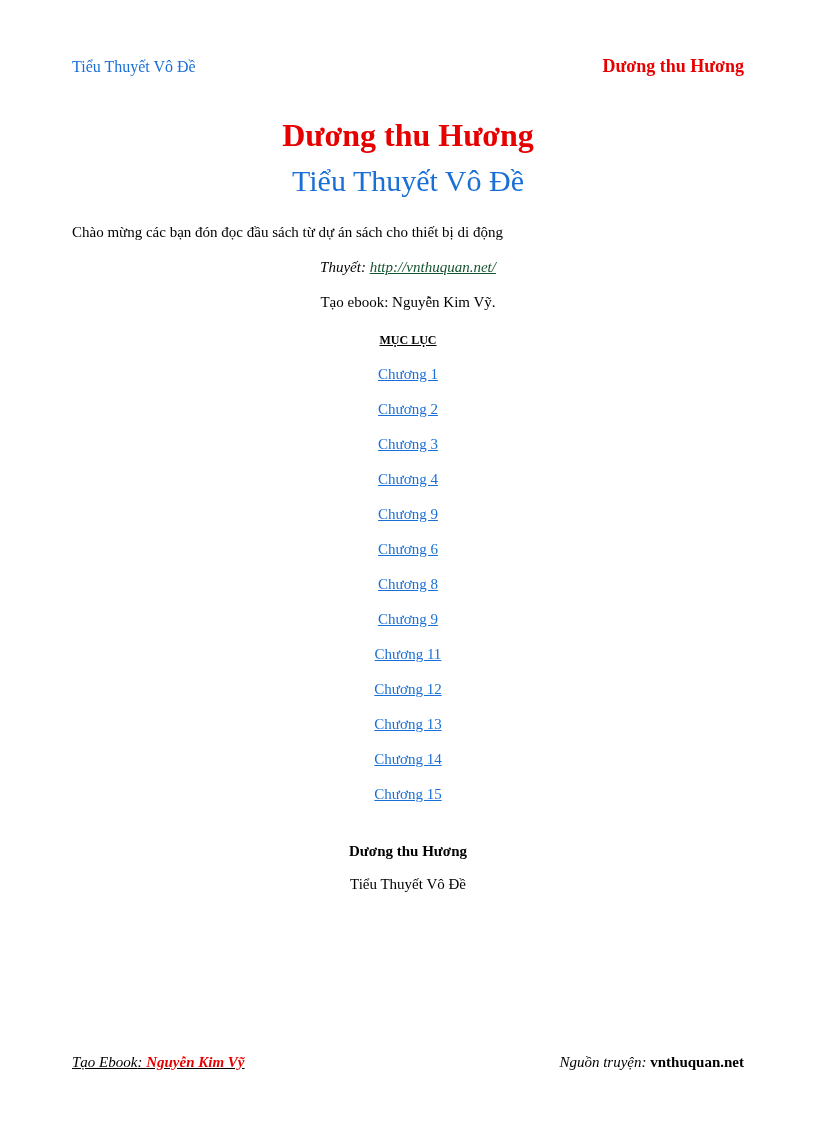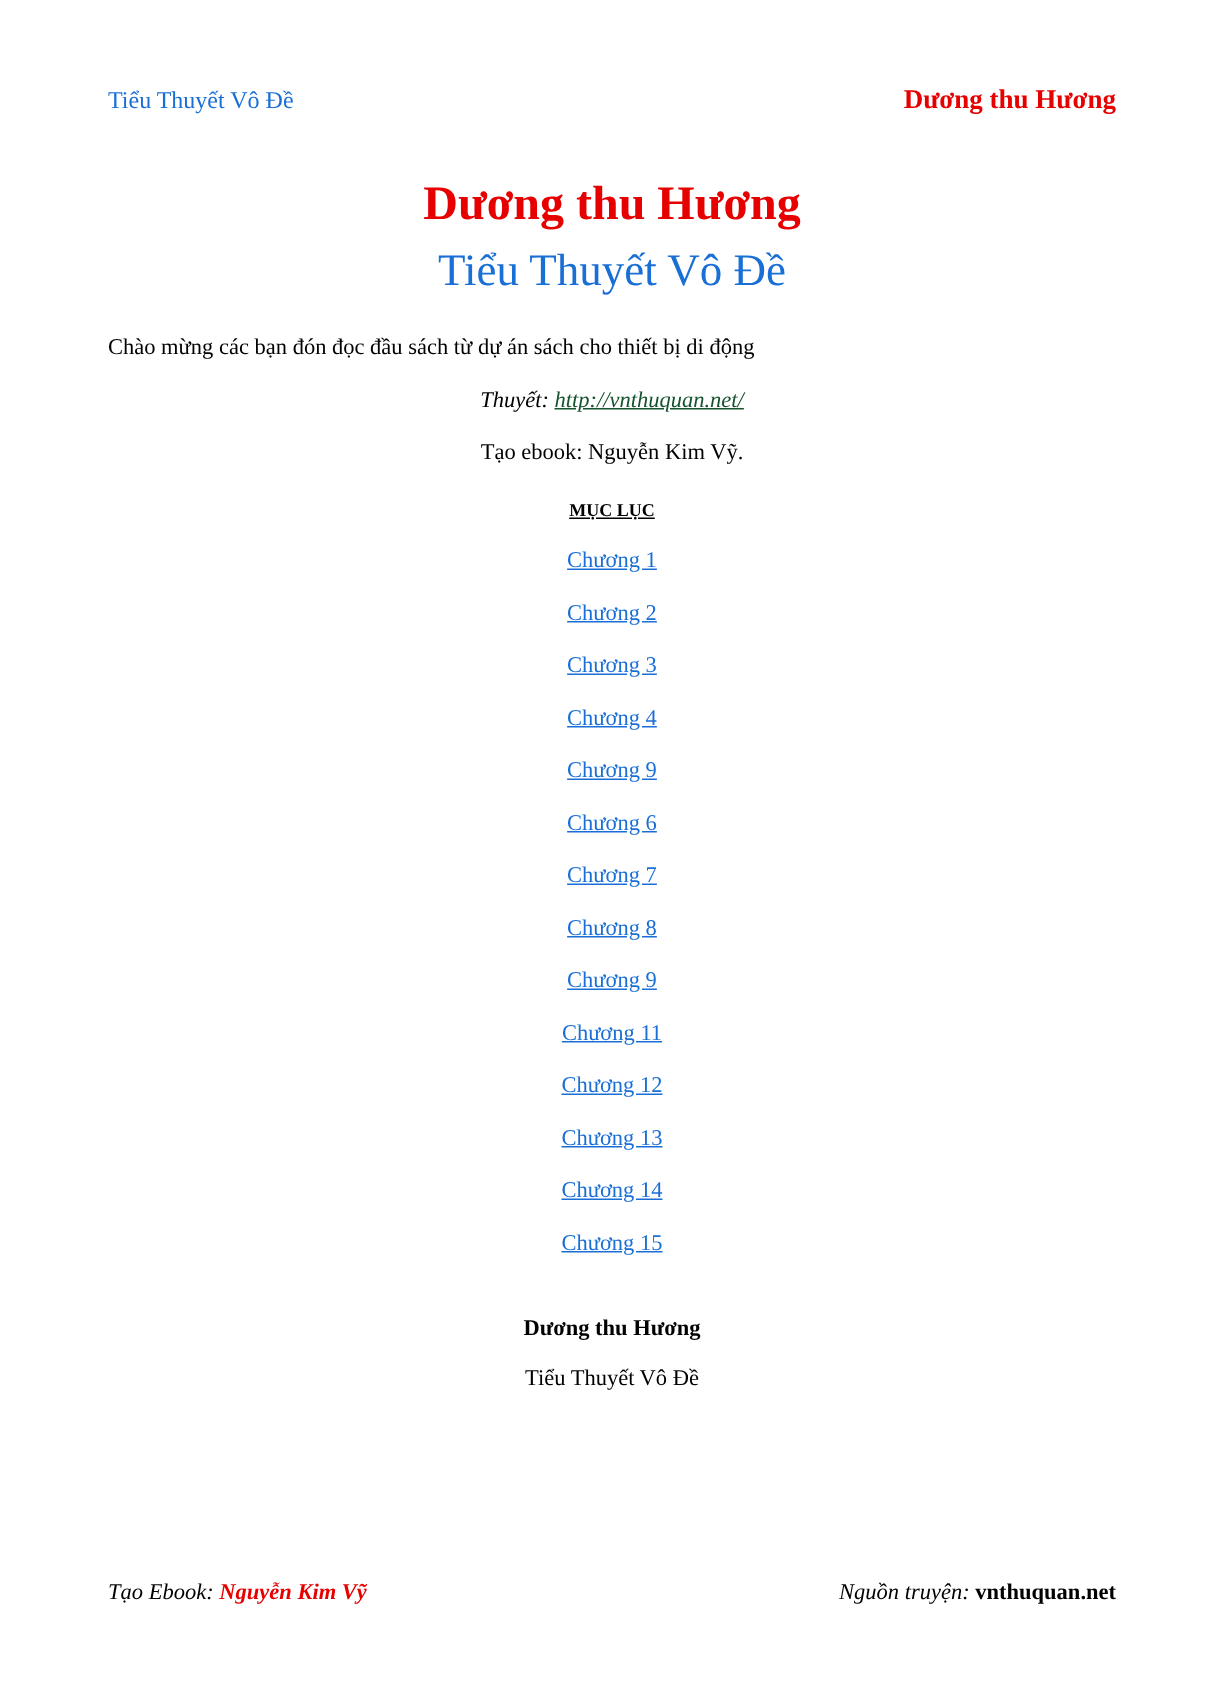--- a/index.html
+++ b/index.html
@@ -98,20 +98,21 @@
       position: absolute;
       bottom: 52px;
       left: 72px;
       right: 72px;
       display: flex;
       justify-content: space-between;
       font-size: 15px;
     }
     .footer-left {
       font-style: italic;
+      text-decoration: underline;
     }
     .footer-left-value {
       color: #e60000;
       font-weight: bold;
       font-style: italic;
     }
     .footer-right {
       font-style: italic;
     }
     .footer-right-value {
@@ -140,21 +141,20 @@
 
 <div class="toc-heading">MỤC LỤC</div>
 
 <div class="toc-list">
   <a href="#" class="toc-item">Chương 1</a>
   <a href="#" class="toc-item">Chương 2</a>
   <a href="#" class="toc-item">Chương 3</a>
   <a href="#" class="toc-item">Chương 4</a>
   <a href="#" class="toc-item">Chương 9</a>
   <a href="#" class="toc-item">Chương 6</a>
-  <a href="#" class="toc-item">Chương 7</a>
   <a href="#" class="toc-item">Chương 8</a>
   <a href="#" class="toc-item">Chương 9</a>
   <a href="#" class="toc-item">Chương 11</a>
   <a href="#" class="toc-item">Chương 12</a>
   <a href="#" class="toc-item">Chương 13</a>
   <a href="#" class="toc-item">Chương 14</a>
   <a href="#" class="toc-item">Chương 15</a>
 </div>
 
 <div class="section-author">Dương thu Hương</div>

